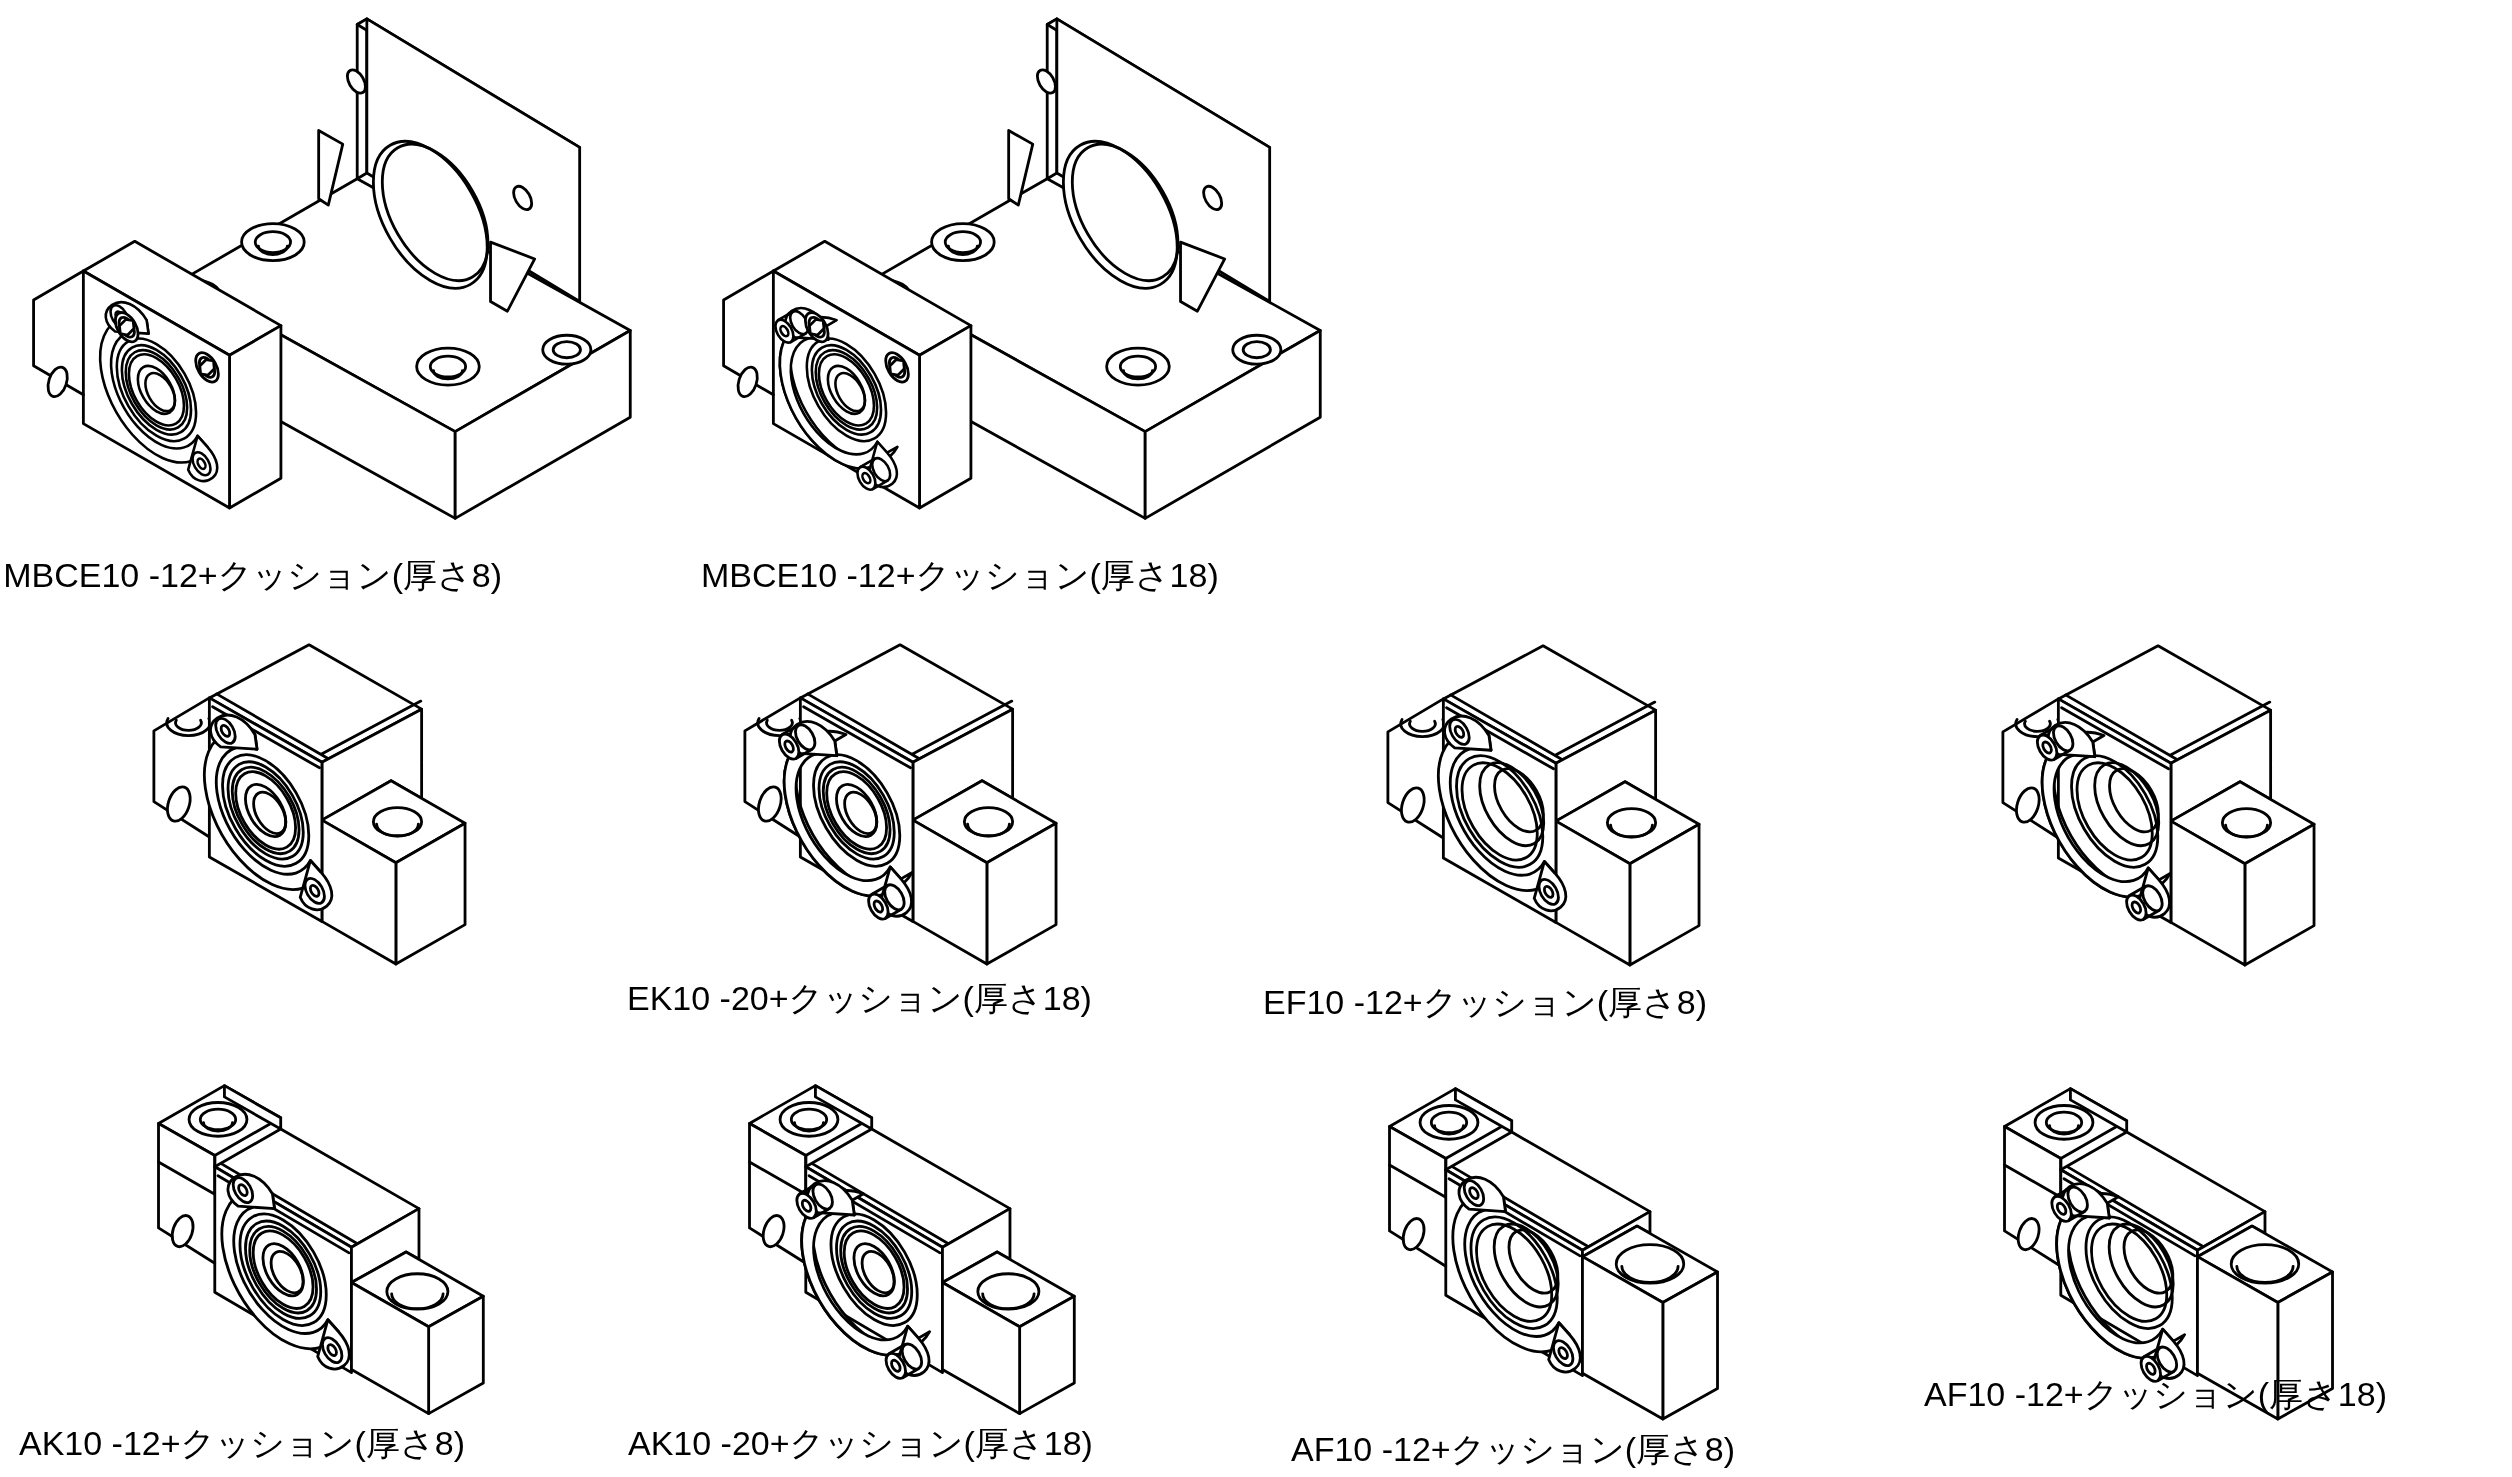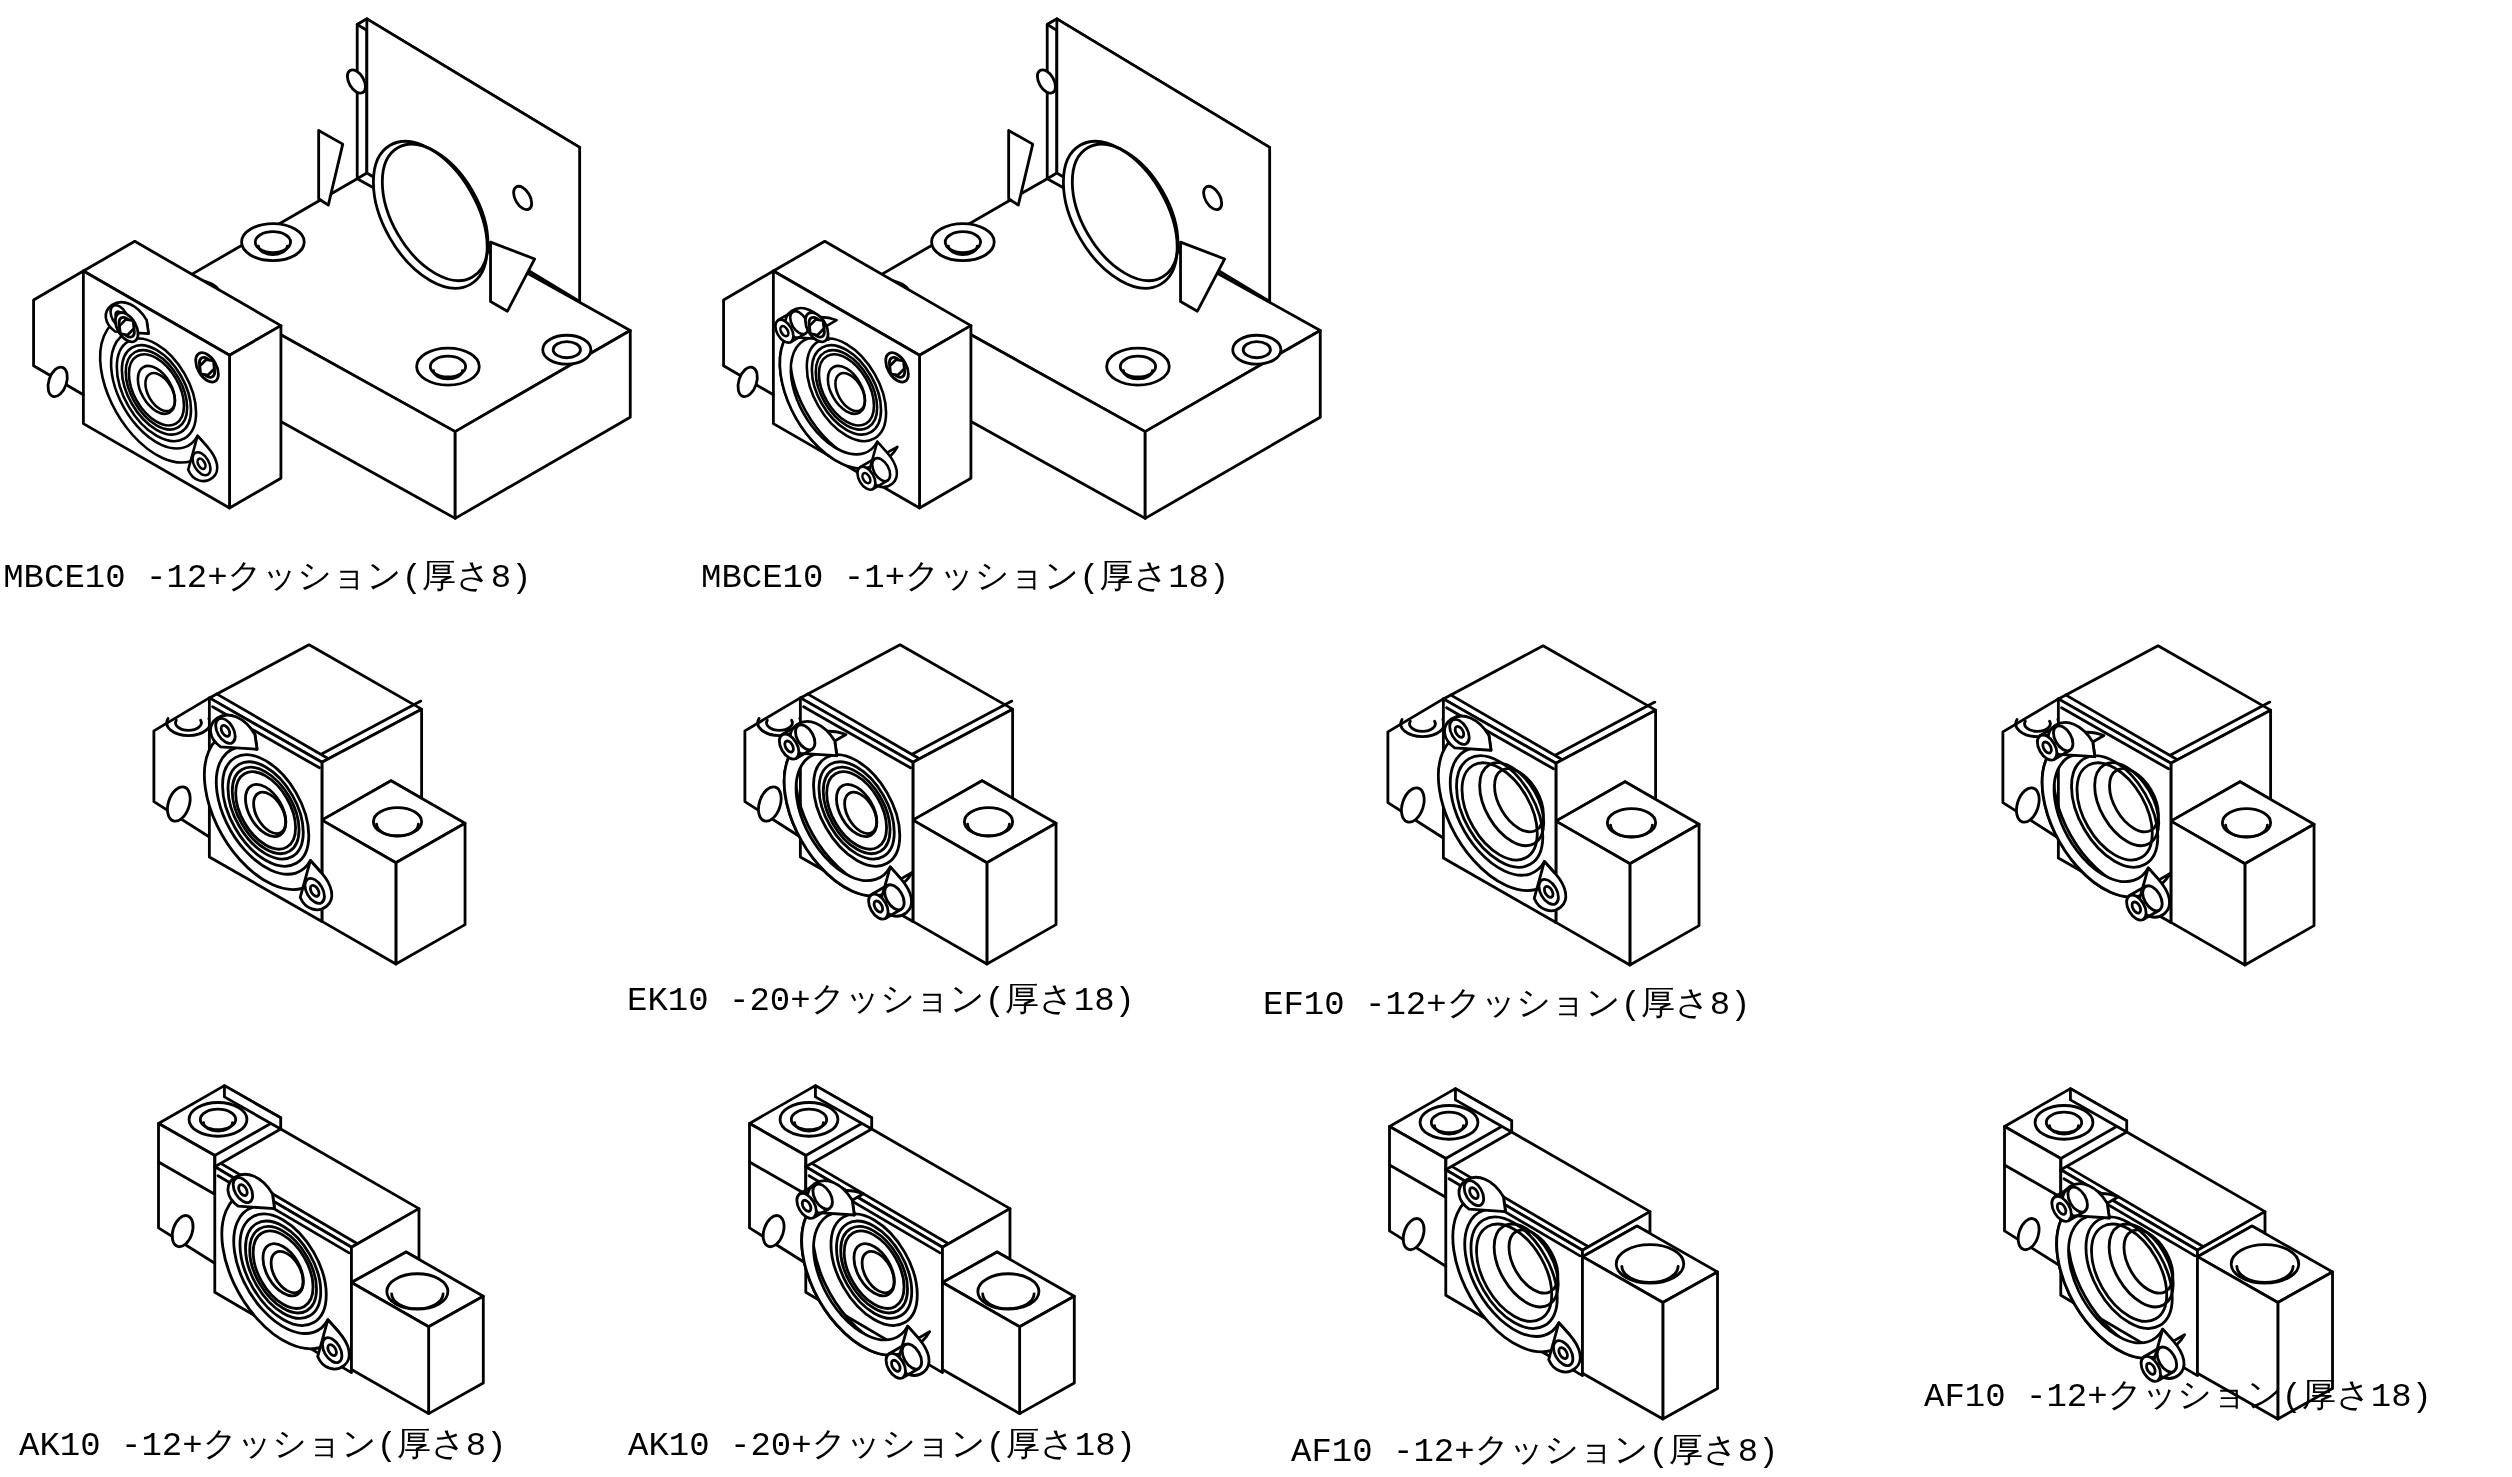--- a/index.html
+++ b/index.html
@@ -1,20 +1,20 @@
 <!DOCTYPE html>
 <html style="font-size:13px"><head>
 <meta charset="utf-8">
 <style>
   html,body{margin:0;padding:0;background:#ffffff;}
   #sheet{position:relative;width:2512px;height:1477px;background:#ffffff;overflow:hidden;
          font-family:"Liberation Sans", sans-serif;}
   .fig{position:absolute;}
   .lbl{position:absolute;font-size:34px;color:#000;white-space:nowrap;
-       font-family:Liberation Mono, monospace;letter-spacing:0px;}
+       font-family:Liberation Sans, sans-serif;letter-spacing:0px;}
   svg{display:block;overflow:visible;}
   svg path, svg ellipse, svg polygon{fill:#ffffff;stroke:#000000;stroke-width:3.5;
        stroke-linejoin:round;stroke-linecap:round;}
   .nf{fill:none !important;}
 </style>
 </head>
 <body>
 
 <div id="sheet">
 
@@ -168,21 +168,21 @@
   </div>
   <div class="fig" style="left:696px;top:6.4px">
     <svg width="643" height="522" viewBox="0 0 800 650">
       <use href="#g-mbce"></use>
       <use href="#g-rings-bearing" transform="translate(187,478) scale(0.92)"></use>
       <use href="#g-clamp18" transform="translate(187,478) scale(0.92)"></use>
       <use href="#g-screws"></use>
     </svg>
   </div>
   <div class="lbl" style="left:3.2px;top:553px">MBCE10 -12+クッション(厚さ8)</div>
-  <div class="lbl" style="left:701px;top:553px">MBCE10 -1+クッション(厚さ18)</div>
+  <div class="lbl" style="left:701px;top:553px">MBCE10 -12+クッション(厚さ18)</div>
 
   <div class="fig" style="left:96px;top:619px">
     <svg width="402" height="362" viewBox="-35 -12 500 450">
       <use href="#g-ekef-body"></use>
       <use href="#g-rings-bearing" transform="translate(176,226)"></use>
       <use href="#g-clamp8" transform="translate(176,226)"></use>
     </svg>
   </div>
   <div class="fig" style="left:687px;top:619px">
     <svg width="402" height="362" viewBox="-35 -12 500 450">

